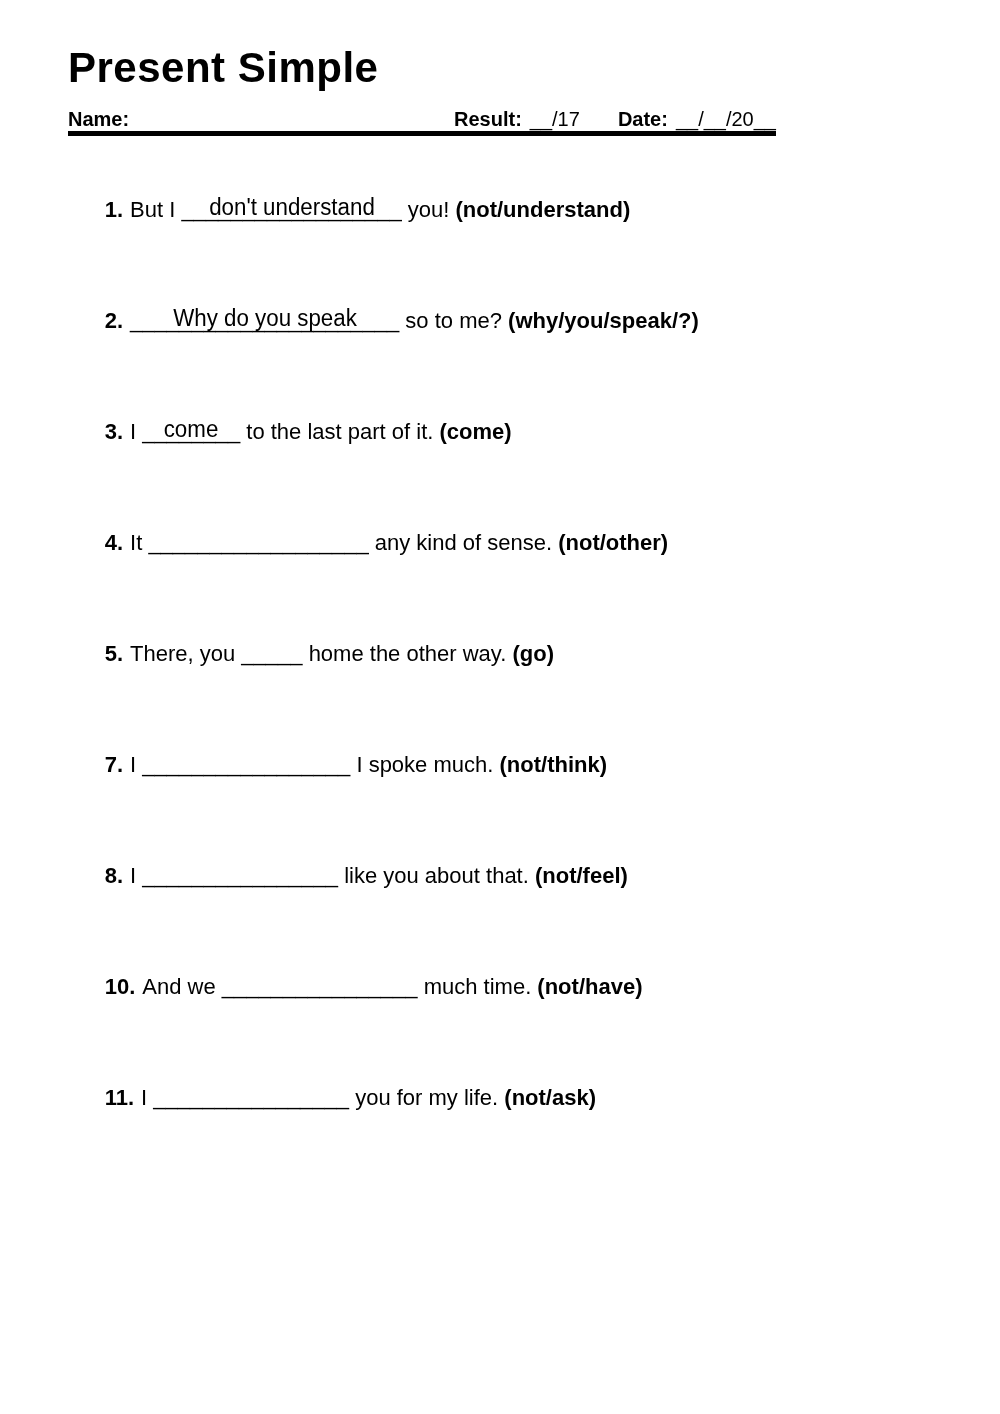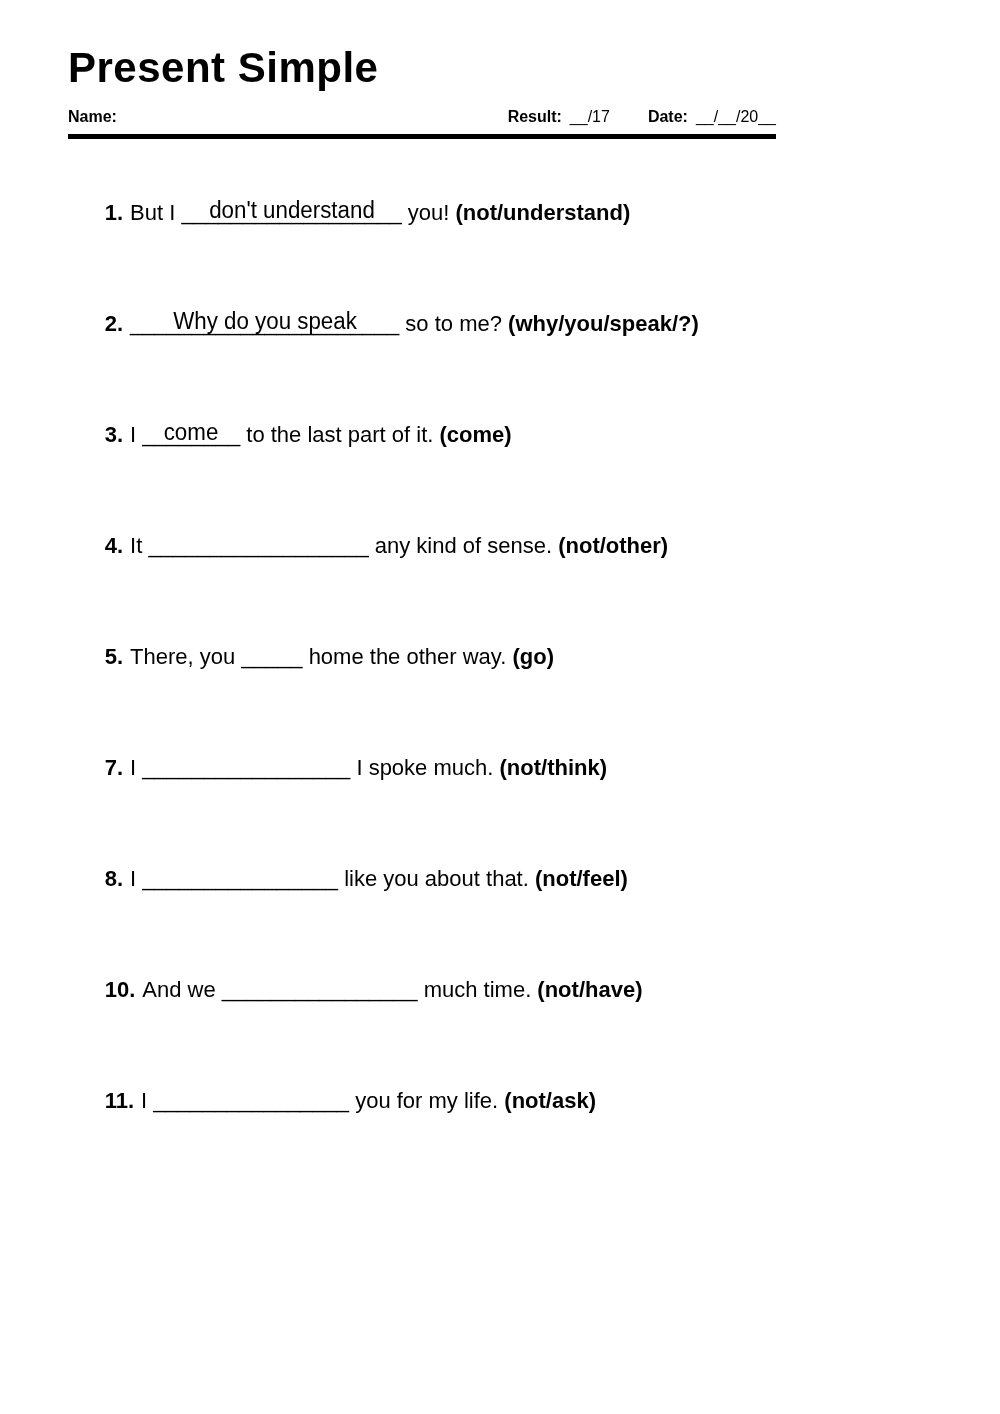--- a/index.html
+++ b/index.html
@@ -19,22 +19,21 @@
   }
   .title {
     font-size: 42px;
     font-weight: bold;
     margin: 0 0 16px 0;
     letter-spacing: 0.5px;
   }
   .meta-row {
     display: flex;
     align-items: baseline;
-    font-size: 16px;
-    padding-bottom: 8px;
+    font-size: 20px;
     border-bottom: 5px solid #000000;
   }
   .meta-label { font-weight: bold; }
   .meta-value { font-weight: normal; white-space: pre; }
   .meta-spacer { flex: 1; }
   .meta-gap { width: 38px; }
   .sp { width: 8px; display: inline-block; }
   .exercises { margin-top: 35px; }
   .item {
     font-size: 22px;

